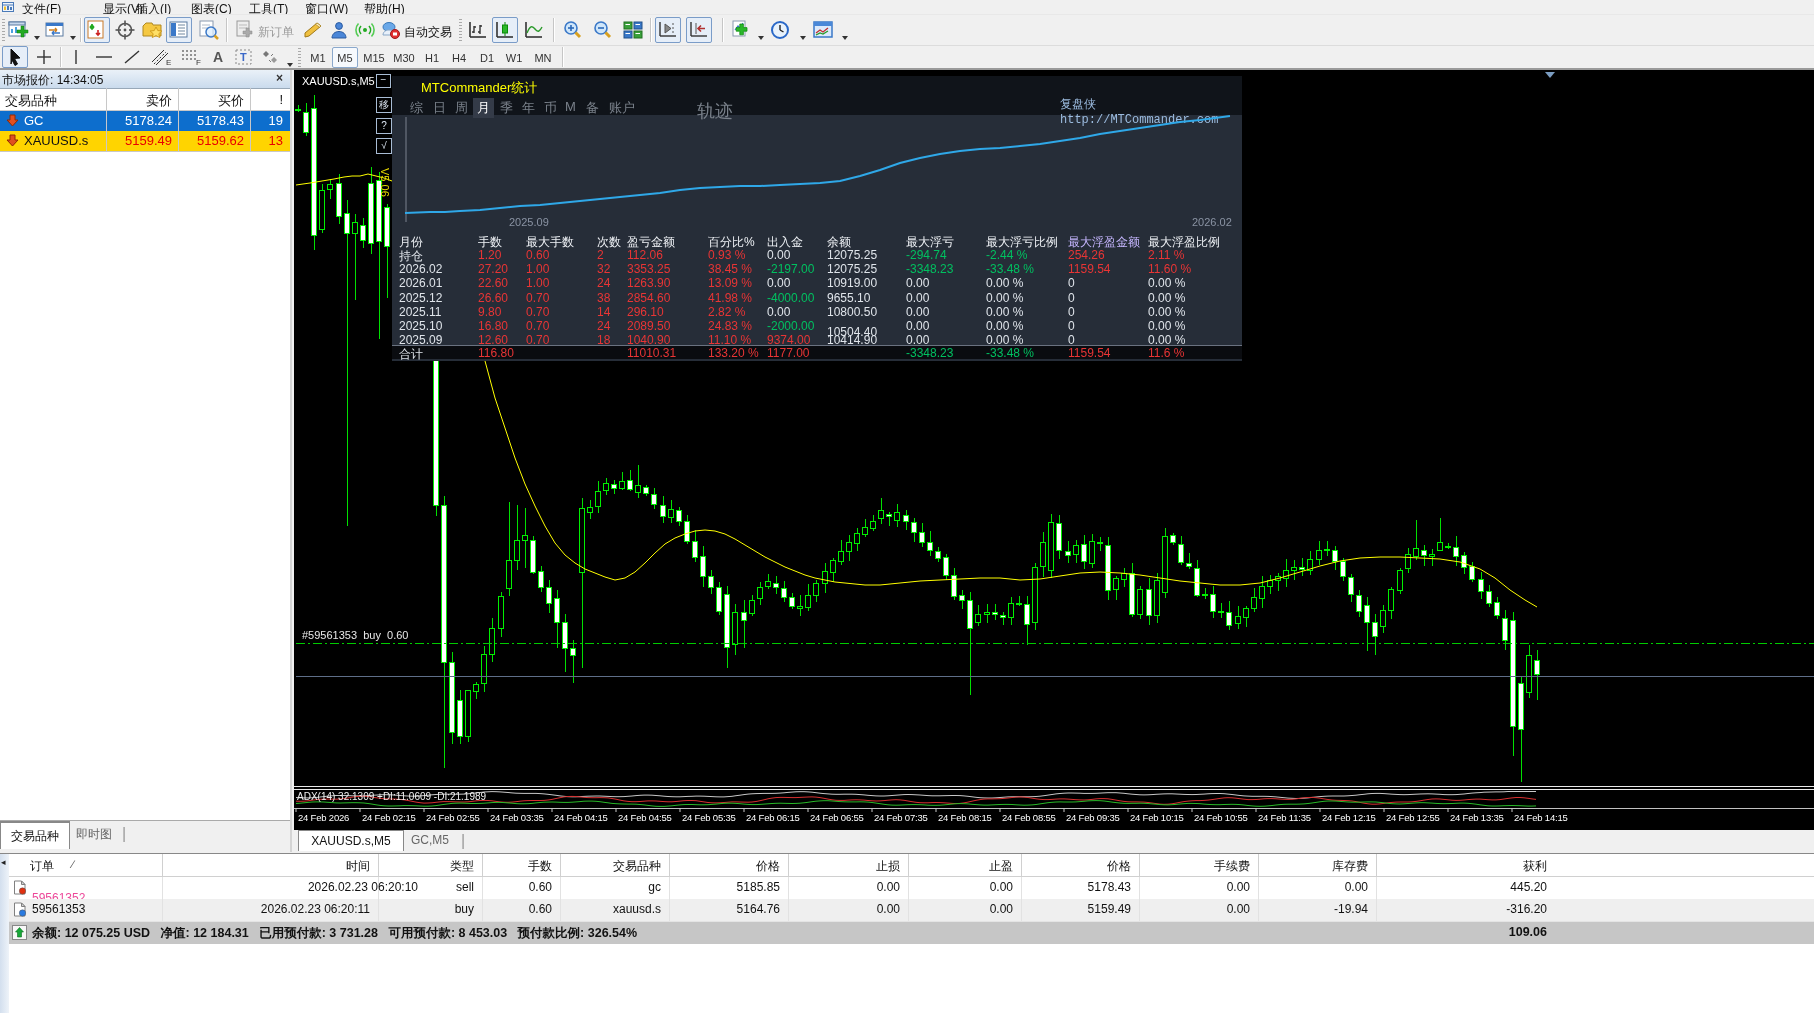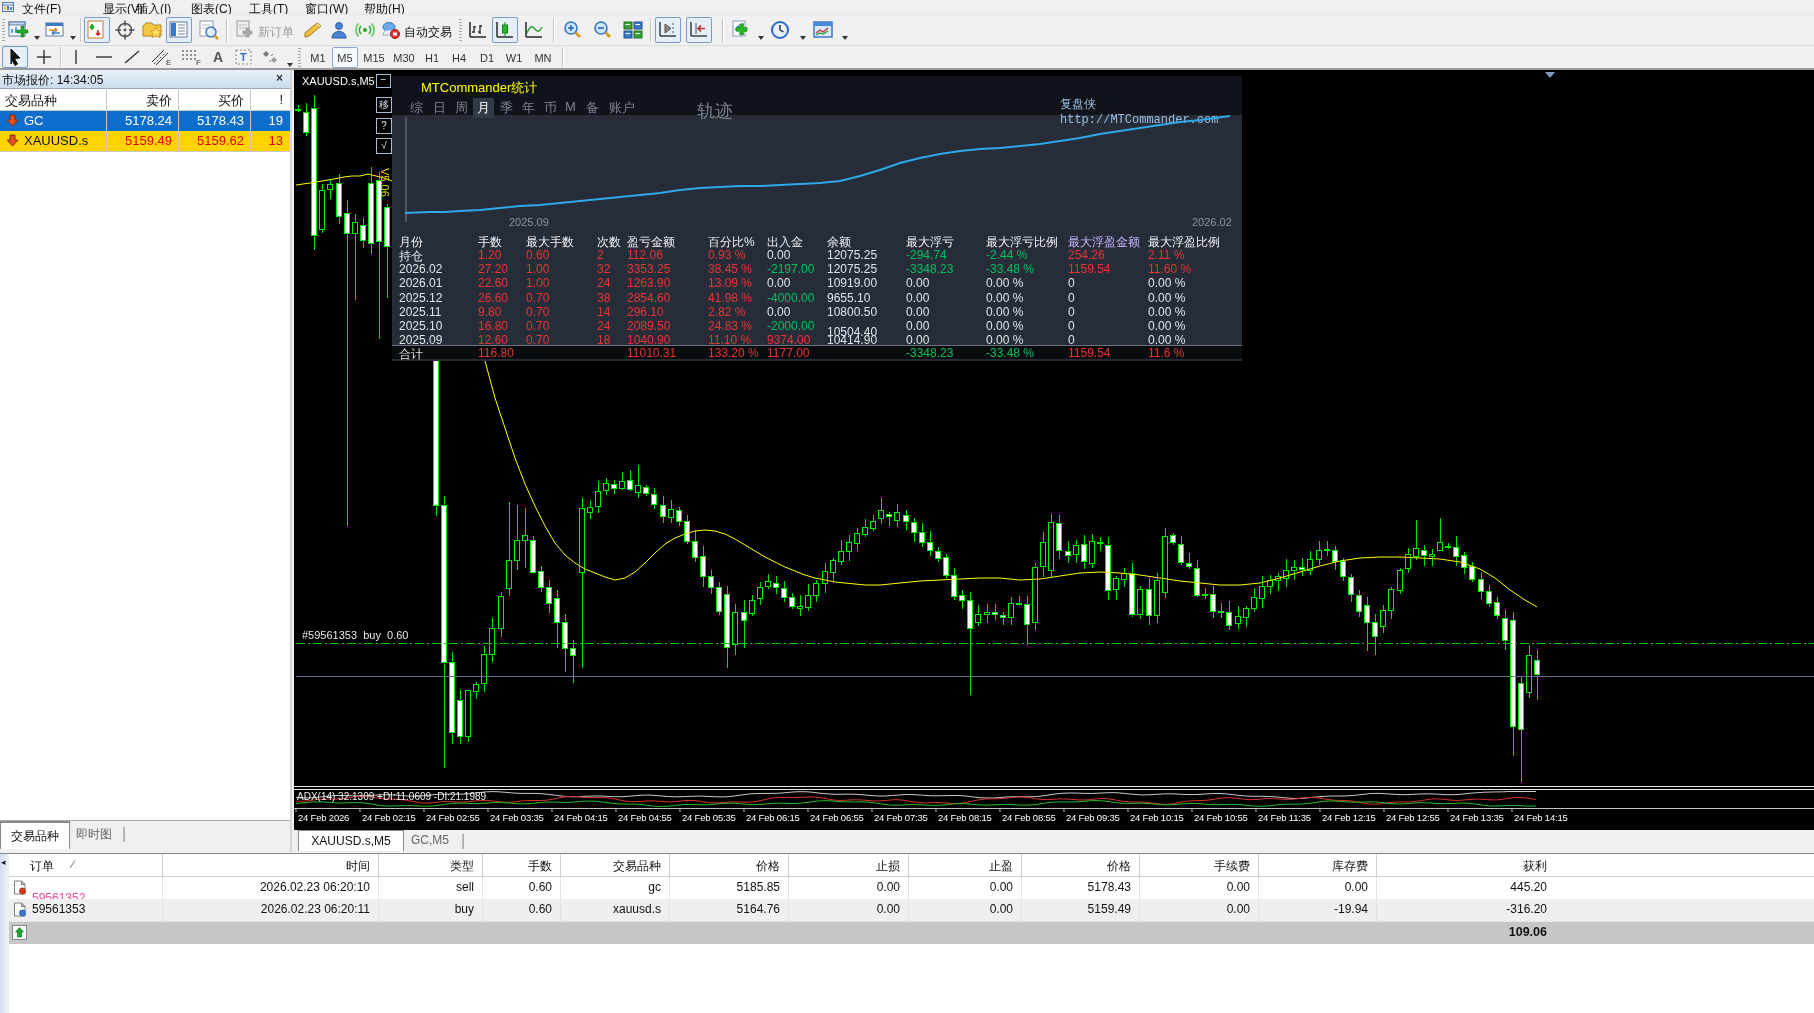--- a/index.html
+++ b/index.html
@@ -914,21 +914,21 @@
       <div style="position:absolute;left:1021px;top:0px;width:1px;height:22px;background:#e2e2e2;"></div>
       <div style="position:absolute;left:1139px;top:0px;width:1px;height:22px;background:#e2e2e2;"></div>
       <div style="position:absolute;left:1258px;top:0px;width:1px;height:22px;background:#e2e2e2;"></div>
       <div style="position:absolute;left:1376px;top:0px;width:1px;height:22px;background:#e2e2e2;"></div>
       <svg style="position:absolute;left:13px;top:3px;" width="14" height="15" viewBox="0 0 14 15">
         <path d="M1.5 1h7L12 4.5V14H1.5z" fill="#fff" stroke="#808080"></path>
         <path d="M8.5 1L12 4.5H8.5z" fill="#d8d8d8" stroke="#808080"></path>
         <circle cx="9.5" cy="11" r="3.2" fill="#e03010" stroke="#555" stroke-width="0.5"></circle>
       </svg>
       <div style="position:absolute;left:32px;top:14px;font-size:12px;color:#ec4899;">59561352</div>
-      <div style="position:absolute;left:162px;top:3px;width:208px;text-align:right;font-size:12px;color:#111;">2026.02.23 06:20:10</div>
+      <div style="position:absolute;left:162px;top:3px;width:208px;text-align:right;font-size:12px;color:#111;padding-left:48px;">2026.02.23 06:20:10</div>
       <div style="position:absolute;left:378px;top:3px;width:96px;text-align:right;font-size:12px;color:#111;">sell</div>
       <div style="position:absolute;left:482px;top:3px;width:70px;text-align:right;font-size:12px;color:#111;">0.60</div>
       <div style="position:absolute;left:560px;top:3px;width:101px;text-align:right;font-size:12px;color:#111;">gc</div>
       <div style="position:absolute;left:669px;top:3px;width:111px;text-align:right;font-size:12px;color:#111;">5185.85</div>
       <div style="position:absolute;left:788px;top:3px;width:112px;text-align:right;font-size:12px;color:#111;">0.00</div>
       <div style="position:absolute;left:908px;top:3px;width:105px;text-align:right;font-size:12px;color:#111;">0.00</div>
       <div style="position:absolute;left:1021px;top:3px;width:110px;text-align:right;font-size:12px;color:#111;">5178.43</div>
       <div style="position:absolute;left:1139px;top:3px;width:111px;text-align:right;font-size:12px;color:#111;">0.00</div>
       <div style="position:absolute;left:1258px;top:3px;width:110px;text-align:right;font-size:12px;color:#111;">0.00</div>
       <div style="position:absolute;left:1376px;top:3px;width:171px;text-align:right;font-size:12px;color:#111;">445.20</div>
@@ -961,17 +961,18 @@
       <div style="position:absolute;left:1021px;top:3px;width:110px;text-align:right;font-size:12px;color:#111;">5159.49</div>
       <div style="position:absolute;left:1139px;top:3px;width:111px;text-align:right;font-size:12px;color:#111;">0.00</div>
       <div style="position:absolute;left:1258px;top:3px;width:110px;text-align:right;font-size:12px;color:#111;">-19.94</div>
       <div style="position:absolute;left:1376px;top:3px;width:171px;text-align:right;font-size:12px;color:#111;">-316.20</div>
     </div>
   <div class="abs" style="left:0px;top:68px;width:1814px;height:22px;background:#c6c6c6;">
     <svg style="position:absolute;left:12px;top:3px;" width="15" height="15" viewBox="0 0 15 15">
         <rect x="0.5" y="0.5" width="14" height="14" fill="#f8f8f8" stroke="#888"></rect>
         <path d="M7.5 2.5l4 4.5H9.5V12h-4V7H3.5z" fill="#18a838" stroke="#0a7020" stroke-width="0.6"></path>
       </svg>
+    <div class="abs" style="left:32px;top:3px;font-size:12.5px;color:#111;font-weight:bold;">余额: 12 075.25 USD&nbsp;&nbsp;&nbsp;净值: 12 184.31&nbsp;&nbsp;&nbsp;已用预付款: 3 731.28&nbsp;&nbsp;&nbsp;可用预付款: 8 453.03&nbsp;&nbsp;&nbsp;预付款比例: 326.54%</div>
     <div class="abs" style="left:1376px;top:3px;width:171px;text-align:right;font-size:12.5px;color:#111;font-weight:bold;">109.06</div>
   </div>
   <div class="abs" style="left:0;top:0;width:9px;height:160px;background:linear-gradient(90deg,#d3dfee,#eef3f9);">
     <div class="abs" style="left:1px;top:3px;font-size:9px;color:#222;">◂</div>
   </div>
 </div>
 </body></html>

